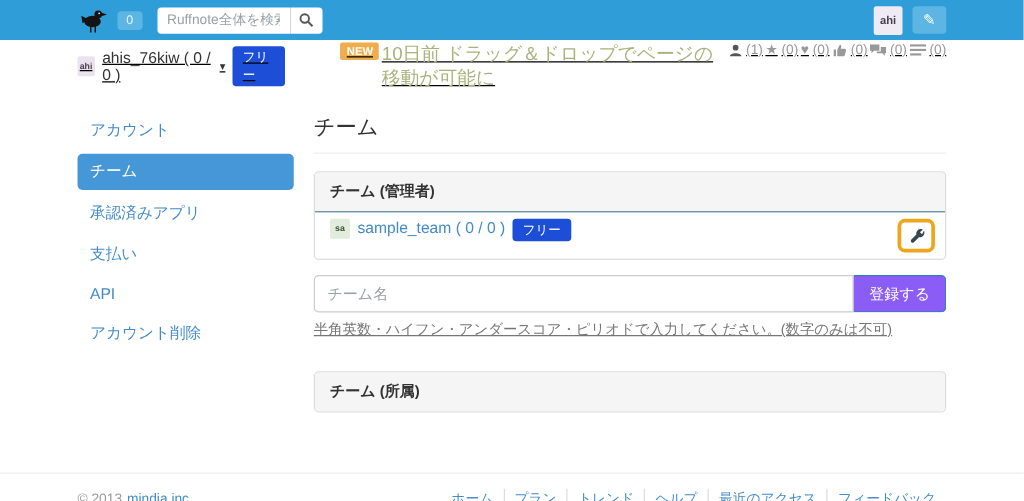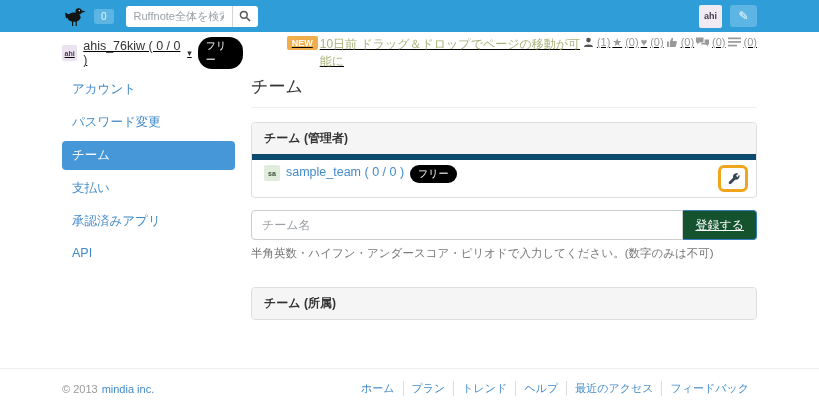--- a/index.html
+++ b/index.html
@@ -19,49 +19,49 @@
   .nav-avatar { width:23px; height:23px; background:#f0eaf3; border-radius:2px; display:flex; align-items:center; justify-content:center; font-size:9px; font-weight:bold; color:#4a3d52; margin-right:8px; cursor:pointer; }
   .edit-btn { width:27px; height:22px; background:#5cb5e2; border:0; border-radius:3px; color:#fff; font-size:12px; display:flex; align-items:center; justify-content:center; cursor:pointer; }
 
   
   .subheader { display:flex; align-items:center; padding:0 62px; margin-top:8px; height:26px;text-decoration:underline; }
   .mini-avatar { width:16px; height:16px; border-radius:2px; display:inline-flex; align-items:center; justify-content:center; font-size:7px; font-weight:bold; color:#4a3d52; margin-right:6px; }
   .mini-avatar.purple { background:#eae2ee; }
   .mini-avatar.green { background:#e2ecda; color:#3d5240; }
   .user-name { font-size:12.5px; color:#333; cursor:pointer; }
   .caret { font-size:9px; color:#333; margin:0 6px 0 4px; }
-  .plan-badge { background:#000000; color:#fff; font-size:10px; padding:2px 8px; border-radius:14px; cursor:default; }
+  .plan-badge { background:#1d4ed8; color:#fff; font-size:10px; padding:2px 8px; border-radius:3px; cursor:default; }
   .sub-right { margin-left:auto; display:flex; align-items:flex-start; gap:2px;padding-left:44px; }
   .new-badge { background:#f0ad4e; color:#fff; font-size:9px; font-weight:bold; padding:2px 5px; border-radius:2px; }
-  .news-text { font-size:12px; color:#a9b37a; cursor:pointer; }
+  .news-text { font-size:15px; color:#a9b37a; cursor:pointer; }
   .stat { display:inline-flex; align-items:center; gap:3px; font-size:11px; color:#999; }
   .stat .glyph { font-size:11px; color:#9a9a9a; line-height:1; }
 
   
-  .content { display:flex; padding:0 62px; margin-top:9px; }
+  .content { display:flex; padding:0 62px; margin-top:24px; }
   .sidebar { width:173px; flex:none; }
   .side-item { display:block; font-size:12.5px; color:#428bca; padding:6px 10px; margin-bottom:4px; border-radius:4px; cursor:pointer; }
   .side-item.active { background:#4697d7; color:#fff; }
   .main { flex:1; margin-left:16px; }
 
   .page-title { font-size:17px; font-weight:normal; color:#333; padding-bottom:9px; border-bottom:1px solid #eee; margin-bottom:14px; }
 
   .panel { border:1px solid #ddd; border-radius:4px; }
-  .panel-heading { background:#f5f5f5; padding:7px 12px; font-size:12px; font-weight:bold; color:#333; border-bottom:6px solid #0c4a6e; border-radius:3px 3px 0 0; }
+  .panel-heading { background:#f5f5f5; padding:7px 12px; font-size:12px; font-weight:bold; color:#333; border-bottom:1px solid #0c4a6e; border-radius:3px 3px 0 0; }
   .panel-heading.solo { border-bottom:0; border-radius:3px; }
   .panel-body-row { display:flex; align-items:flex-start; padding:5px 8px 5px 12px; min-height:32px; }
   .team-link { font-size:12.5px; color:#428bca; margin-right:6px; cursor:pointer; }
   .row-spacer { flex:1; }
   .wrench-highlight { border:3px solid #f0a61c; border-radius:6px; background:#fff; width:30px; height:27px; display:flex; align-items:center; justify-content:center; cursor:pointer; }
 
   .input-group { display:flex; margin-top:12px; height:30px; }
   .team-input { flex:1; border:1px solid #ccc; border-radius:4px 0 0 4px; padding:0 10px; font-size:12px; color:#333; outline:none; font-family:inherit; }
   .team-input::placeholder { color:#9aa0a6; }
-  .submit-btn { background:#14532d; border:1px solid #357ebd; border-left:0; color:#fff; font-size:12px; padding:0 12px; border-radius:0 4px 4px 0; cursor:pointer; font-family:inherit;text-decoration:underline; }
-  .help-text { font-size:11.5px; color:#767676; margin-top:6px; }
+  .submit-btn { background:#8b5cf6; border:1px solid #357ebd; border-left:0; color:#fff; font-size:12px; padding:0 12px; border-radius:0 4px 4px 0; cursor:pointer; font-family:inherit; }
+  .help-text { font-size:11.5px; color:#767676; margin-top:6px;text-decoration:underline; }
 
   .panel.member { margin-top:26px; }
 
   
   .footer { margin-top:48px; border-top:1px solid #eee; padding:12px 62px 0; display:flex; align-items:center; font-size:11px; }
   .copyright { color:#999; }
   .company-link { color:#428bca; margin-left:4px; cursor:pointer; }
   .footer-links { margin-left:auto; display:flex; align-items:center; }
   .footer-link { color:#428bca; padding:0 8px; cursor:pointer; }
   .footer-link + .footer-link { border-left:1px solid #ddd; }
@@ -165,25 +165,25 @@
       </span>
       <span>(0)</span>
     </span>
   </span>
 </div>
 
 <div class="content">
 
   <div class="sidebar">
     <a class="side-item">アカウント</a>
-    <a class="side-item">パスワード変更</a>
     <a class="side-item active">チーム</a>
+    <a class="side-item">承認済みアプリ</a>
     <a class="side-item">支払い</a>
-    <a class="side-item">承認済みアプリ</a>
     <a class="side-item">API</a>
+    <a class="side-item">アカウント削除</a>
   </div>
 
   <div class="main">
     <h1 class="page-title">チーム</h1>
 
     <div class="panel">
       <div class="panel-heading">チーム (管理者)</div>
       <div class="panel-body-row">
         <span class="mini-avatar green">sa</span>
         <a class="team-link">sample_team ( 0 / 0 )</a>

